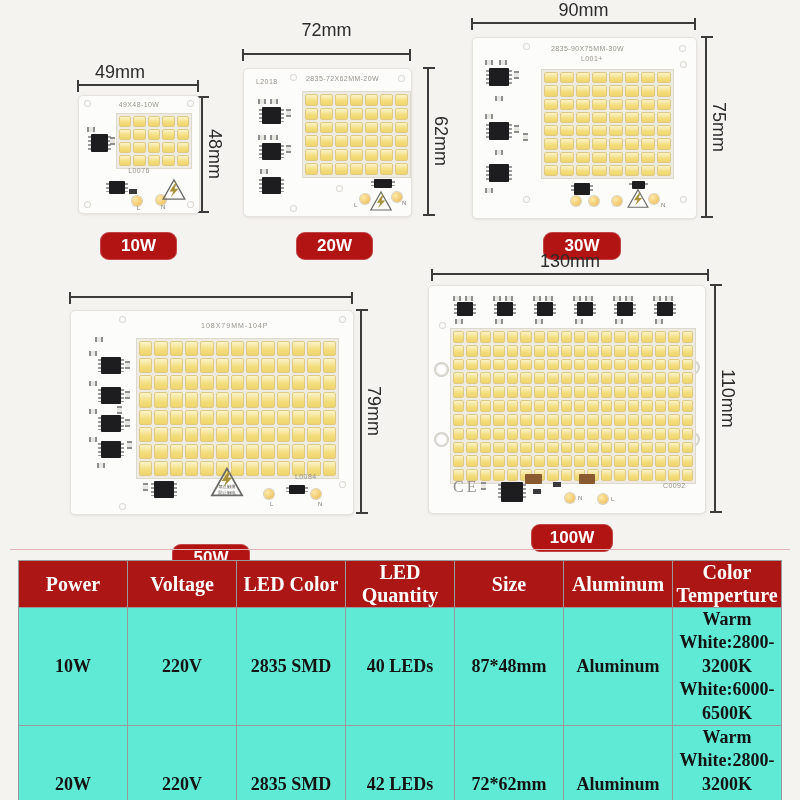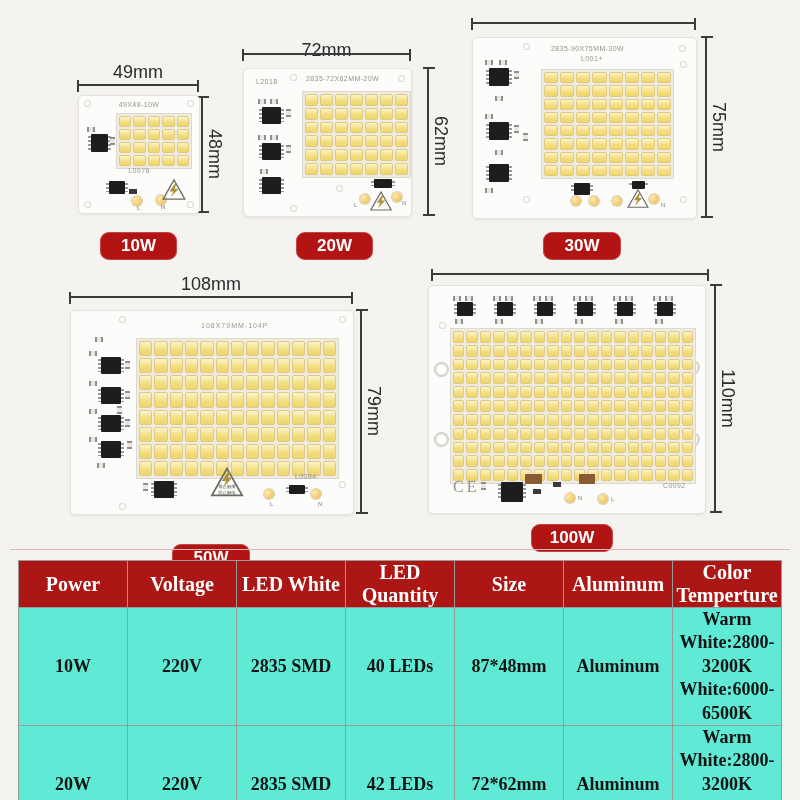--- a/index.html
+++ b/index.html
@@ -61,21 +61,21 @@
                 text-align:center;border:1px solid #9a9a9a;padding:0;}
   th.h-qty{font-size:16px;}
   th.h-temp{font-size:14px;}
   td.c-temp{font-size:9.5px;line-height:1.3;text-align:left;padding-left:5px;}
 </style>
 </head>
 <body>
 
 <div class="page">
 
-  <div class="hlab" style="left:78px;top:62px;width:120px">49mm</div>
+  <div class="hlab" style="left:60px;top:62px;width:120px">49mm</div>
   <div class="hdim" style="left:78px;top:84px;width:120px"></div>
   <div class="vdim" style="left:201px;top:97px;height:115px"></div>
   <div class="vlab" style="left:204px;top:97px;height:115px">48mm</div>
   <div class="board" style="left:78px;top:95px;width:120px;height:117px">
     <span class="hole" style="left:5px;top:4px"></span>
     <span class="hole" style="left:108px;top:4px"></span>
     <span class="hole" style="left:5px;top:105px"></span>
     <span class="hole" style="left:108px;top:105px"></span>
     <div class="silk center" style="top:5px">49X48-10W</div>
     <div class="panel" style="left: 37px; top: 17px; width: 70px; height: 50px; grid-template-columns: repeat(5, 1fr);">
@@ -110,21 +110,21 @@
     <span class="pad" style="left:77px;top:99px"></span>
     <span class="tlabel" style="left:58px;top:109px">L</span>
     <span class="tlabel" style="left:82px;top:108px">N</span>
     <svg class="tri" style="left:82px;top:82px;width:26px;height:23px" viewBox="0 0 40 36">
         <path class="tri-o" d="M20 3 37 33 H3 Z"></path>
         <path class="bolt" d="M22 8 13 21h6l-4 9 12-13h-6l3-9z"></path>
       </svg>
   </div>
   <div class="badge" style="left:100px;top:232px;width:77px">10W</div>
 
-  <div class="hlab" style="left:243px;top:40px;width:167px">72mm</div>
+  <div class="hlab" style="left:243px;top:20px;width:167px">72mm</div>
   <div class="hdim" style="left:243px;top:53px;width:167px"></div>
   <div class="vdim" style="left:427px;top:68px;height:147px"></div>
   <div class="vlab" style="left:430px;top:68px;height:147px">62mm</div>
   <div class="board" style="left:243px;top:68px;width:167px;height:147px">
     <span class="hole" style="left:46px;top:5px"></span>
     <span class="hole" style="left:154px;top:6px"></span>
     <span class="hole" style="left:46px;top:136px"></span>
     <span class="hole" style="left:92px;top:116px"></span>
     <div class="silk" style="left:12px;top:9px">L2018</div>
     <div class="silk" style="left:62px;top:6px">2835-72X62MM-20W</div>
@@ -187,20 +187,21 @@
     <span class="tlabel" style="left:110px;top:133px">L</span>
     <svg class="tri" style="left:125px;top:121px;width:24px;height:22px" viewBox="0 0 40 36">
         <path class="tri-o" d="M20 3 37 33 H3 Z"></path>
         <path class="bolt" d="M22 8 13 21h6l-4 9 12-13h-6l3-9z"></path>
       </svg>
     <span class="pad" style="left:148px;top:123px"></span>
     <span class="tlabel" style="left:158px;top:131px">N</span>
   </div>
   <div class="badge" style="left:296px;top:232px;width:77px">20W</div>
 
+  <div class="hlab" style="left:472px;top:0px;width:223px">90mm</div>
   <div class="hdim" style="left:472px;top:22px;width:223px"></div>
   <div class="vdim" style="left:705px;top:37px;height:180px"></div>
   <div class="vlab" style="left:708px;top:37px;height:180px">75mm</div>
   <div class="board" style="left:472px;top:37px;width:223px;height:180px">
     <span class="hole" style="left:50px;top:5px"></span>
     <span class="hole" style="left:206px;top:7px"></span>
     <span class="hole" style="left:207px;top:23px"></span>
     <span class="hole" style="left:50px;top:158px"></span>
     <span class="hole" style="left:207px;top:158px"></span>
     <div class="silk" style="left:78px;top:7px">2835-90X75MM-30W</div>
@@ -290,21 +291,20 @@
     <span class="pad" style="left:139px;top:158px"></span>
     <svg class="tri" style="left:153px;top:150px;width:24px;height:21px" viewBox="0 0 40 36">
         <path class="tri-o" d="M20 3 37 33 H3 Z"></path>
         <path class="bolt" d="M22 8 13 21h6l-4 9 12-13h-6l3-9z"></path>
       </svg>
     <span class="pad" style="left:176px;top:156px"></span>
     <span class="tlabel" style="left:188px;top:164px">N</span>
   </div>
   <div class="badge" style="left:543px;top:232px;width:78px">30W</div>
 
-  <div class="hlab" style="left:70px;top:274px;width:282px">108mm</div>
   <div class="hdim" style="left:70px;top:296px;width:282px"></div>
   <div class="vdim" style="left:360px;top:310px;height:203px"></div>
   <div class="vlab" style="left:363px;top:310px;height:203px">79mm</div>
   <div class="board" style="left:70px;top:310px;width:282px;height:203px">
     <span class="hole" style="left:48px;top:5px"></span>
     <span class="hole" style="left:268px;top:5px"></span>
     <span class="hole" style="left:48px;top:192px"></span>
     <span class="hole" style="left:268px;top:170px"></span>
     <span class="hole" style="left:73px;top:155px"></span>
     <div class="silk" style="left:130px;top:11px;letter-spacing:1px">108X79MM-104P</div>
@@ -441,20 +441,21 @@
     </div>
     <div class="silk" style="left:224px;top:162px">L0084</div>
     <span class="pad" style="left:193px;top:178px"></span>
     <span class="tlabel" style="left:199px;top:190px">L</span>
     <span class="ic" style="left:218px;top:174px;width:16px;height:9px"></span>
     <span class="pad" style="left:240px;top:178px"></span>
     <span class="tlabel" style="left:247px;top:190px">N</span>
   </div>
   <div class="badge" style="left:172px;top:544px;width:78px">50W</div>
 
+  <div class="hlab" style="left:432px;top:251px;width:276px">130mm</div>
   <div class="hdim" style="left:432px;top:273px;width:276px"></div>
   <div class="vdim" style="left:714px;top:285px;height:227px"></div>
   <div class="vlab" style="left:717px;top:285px;height:227px">110mm</div>
   <div class="board" style="left:428px;top:285px;width:276px;height:227px">
     <span class="hole big" style="left:5px;top:76px"></span>
     <span class="hole big" style="left:5px;top:146px"></span>
     <span class="hole big" style="left:256px;top:74px"></span>
     <span class="hole big" style="left:256px;top:146px"></span>
     <span class="hole" style="left:10px;top:36px"></span>
     <span class="res" style="left:24px;top:10px"></span>
@@ -704,21 +705,21 @@
         <col>
         <col>
         <col>
         <col>
         <col>
       </colgroup>
     <thead>
       <tr>
         <th>Power</th>
         <th>Voltage</th>
-        <th>LED White</th>
+        <th>LED Color</th>
         <th class="h-qty">LED Quantity</th>
         <th>Size</th>
         <th>Aluminum</th>
         <th class="h-temp">Color Temperture</th>
       </tr>
     </thead>
     <tbody>
       <tr>
         <td>10W</td>
         <td>220V</td>

